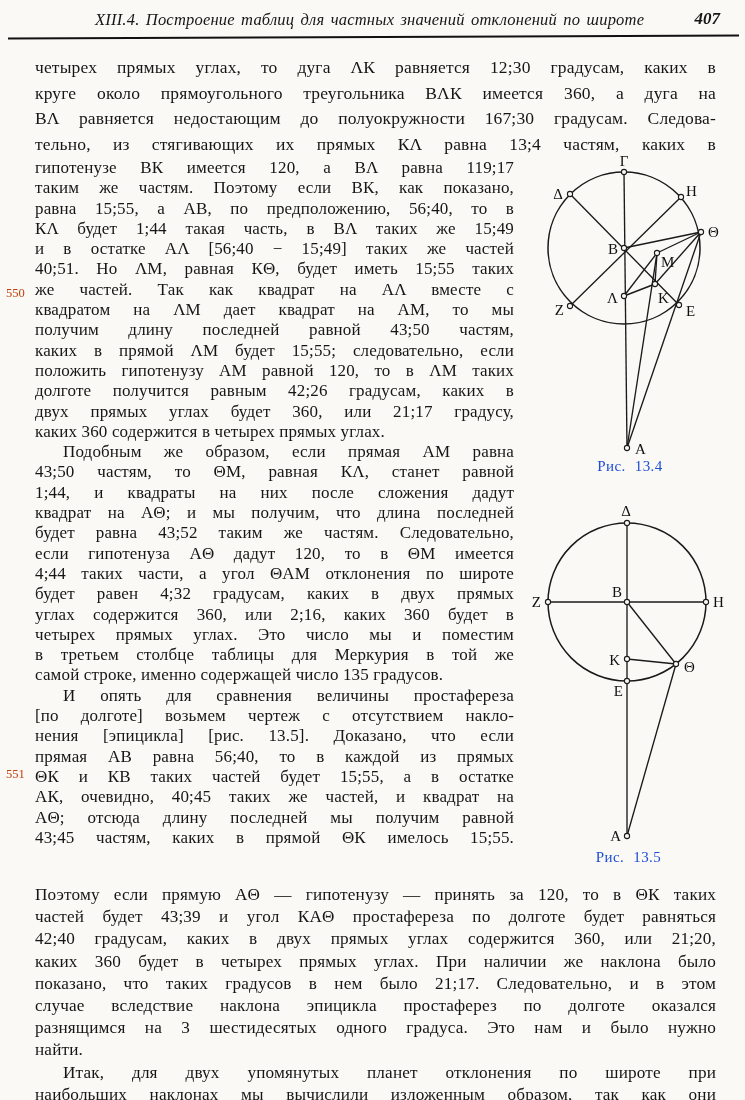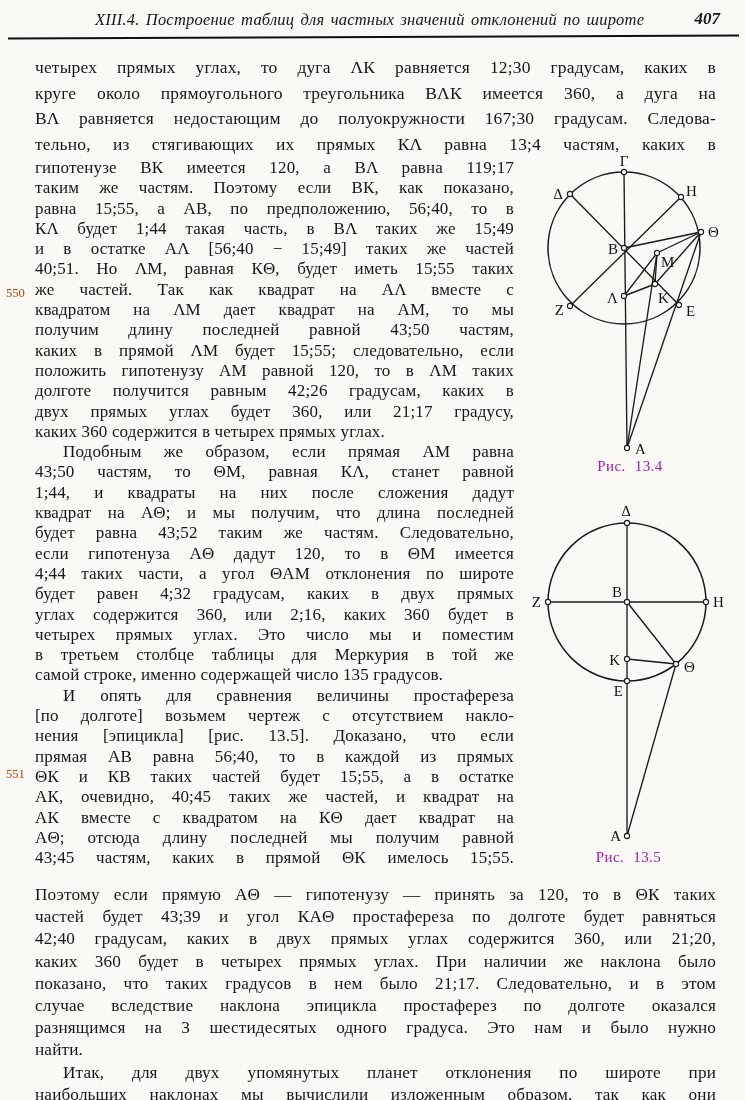--- a/index.html
+++ b/index.html
@@ -31,21 +31,21 @@
     text-align:left;
   }
   .tblock{position:absolute;letter-spacing:.15px;}
   .line{text-align:left;}
   .line.jl{text-align:justify;text-align-last:justify;}
   .line.ind{text-indent:28px;}
   .figure{position:absolute;}
   .figure svg{display:block;overflow:visible;}
   .figcaption{
     position:absolute;left:0;width:100%;text-align:center;
-    font-size:15px;letter-spacing:.4px;word-spacing:5px;color:#a21caf;
+    font-size:15px;letter-spacing:.4px;word-spacing:5px;color:#1d4ed8;
   }
 </style>
 </head>
 <body>
 
 <div class="page">
 
   <div class="header">
     <div class="title">XIII.4.  Построение  таблиц  для  частных  значений  отклонений  по  широте</div>
     <div class="pagenum">407</div>
@@ -89,21 +89,20 @@
       <div class="line jl">углах содержится 360, или 2;16, каких 360 будет в</div>
       <div class="line jl">четырех прямых углах. Это число мы и поместим</div>
       <div class="line jl">в третьем столбце таблицы для Меркурия в той же</div>
       <div class="line">самой строке, именно содержащей число 135 градусов.</div>
       <div class="line jl ind">И опять для сравнения величины простафереза</div>
       <div class="line jl">[по долготе] возьмем чертеж с отсутствием накло-</div>
       <div class="line jl">нения [эпицикла] [рис. 13.5]. Доказано, что если</div>
       <div class="line jl">прямая АВ равна 56;40, то в каждой из прямых</div>
       <div class="line jl">ΘК и КВ таких частей будет 15;55, а в остатке</div>
       <div class="line jl">АК, очевидно, 40;45 таких же частей, и квадрат на</div>
-      <div class="line jl">АК вместе с квадратом на КΘ дает квадрат на</div>
       <div class="line jl">АΘ; отсюда длину последней мы получим равной</div>
       <div class="line jl">43;45 частям, каких в прямой ΘК имелось 15;55.</div>
     </div>
   <div class="tblock" style="top: 884px; left: 35px; width: 681px; line-height: 22.2px; font-size: 17.2px;">
       <div class="line jl">Поэтому если прямую АΘ — гипотенузу — принять за 120, то в ΘК таких</div>
       <div class="line jl">частей будет 43;39 и угол КАΘ простафереза по долготе будет равняться</div>
       <div class="line jl">42;40 градусам, каких в двух прямых углах содержится 360, или 21;20,</div>
       <div class="line jl">каких 360 будет в четырех прямых углах. При наличии же наклона было</div>
       <div class="line jl">показано, что таких градусов в нем было 21;17. Следовательно, и в этом</div>
       <div class="line jl">случае вследствие наклона эпицикла простаферез по долготе оказался</div>

